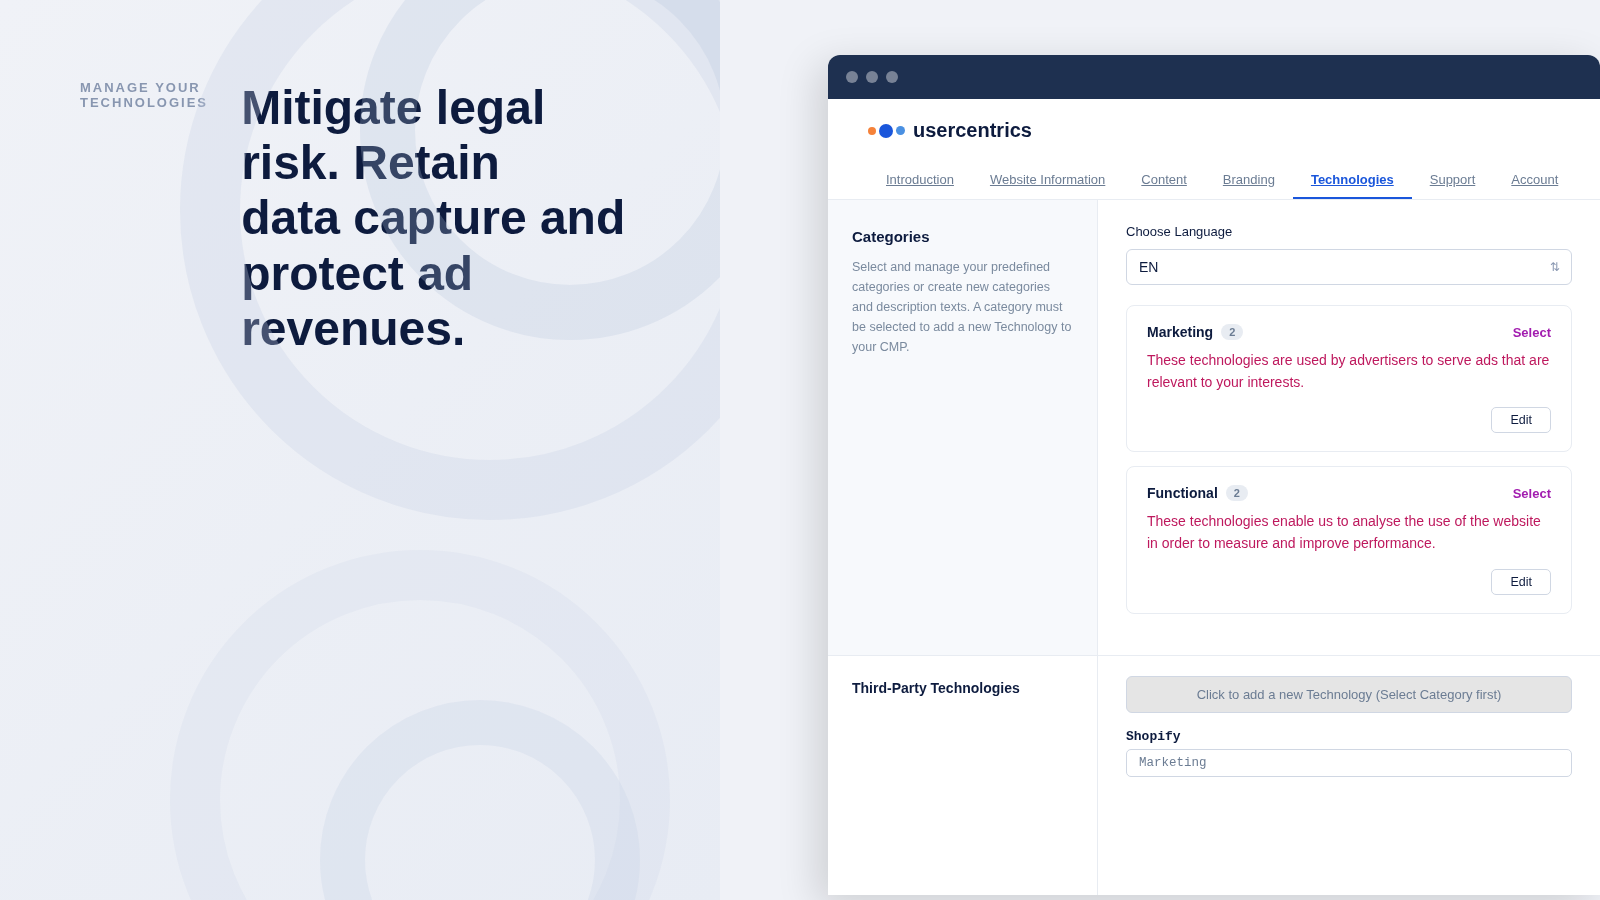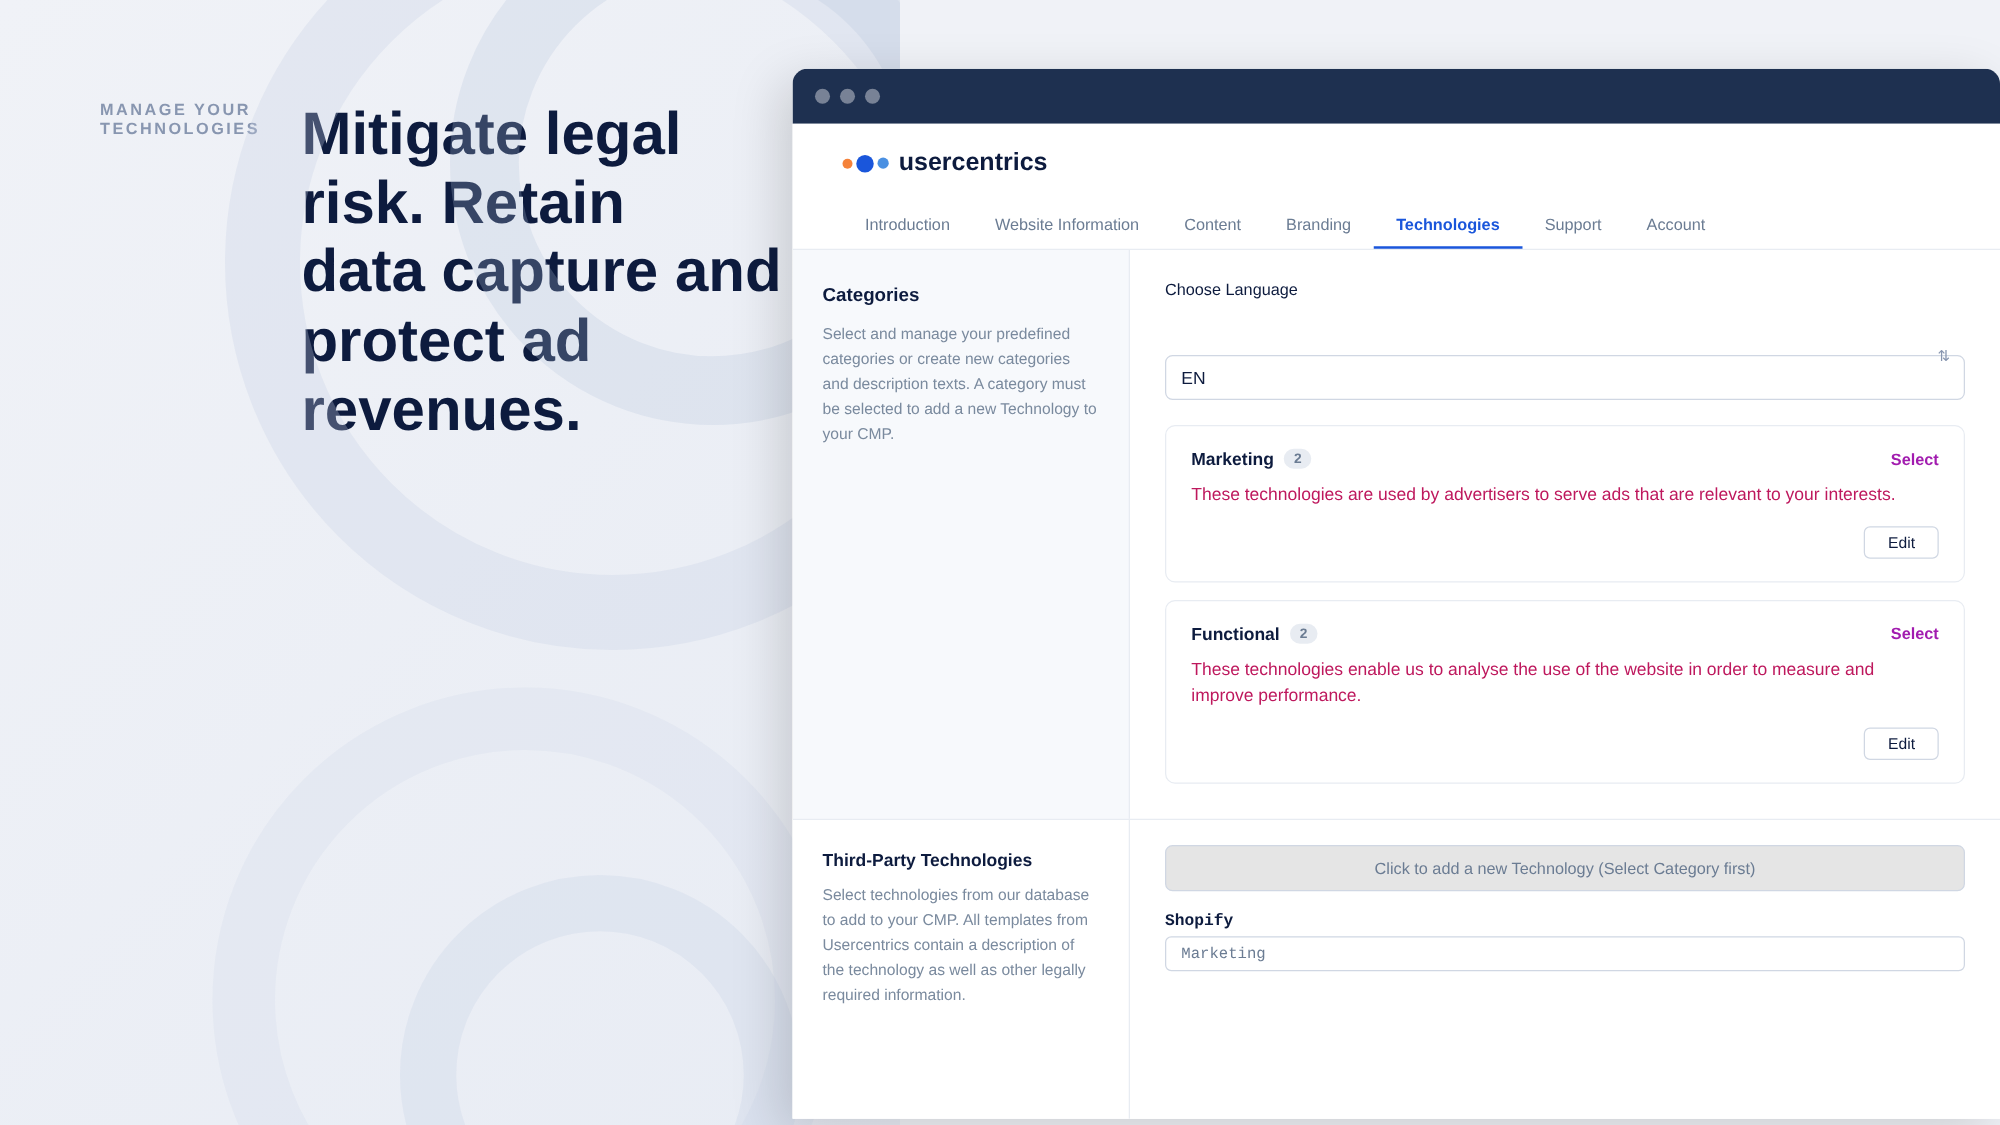--- a/index.html
+++ b/index.html
@@ -63,21 +63,21 @@
       font-weight: 800;
       color: #0d1b3e;
       line-height: 1.15;
     }
 
     
     .browser-window {
       position: absolute;
       right: 0;
       top: 55px;
-      width: 966px;
+      width: 772px;
       height: 840px;
       background: #fff;
       border-radius: 12px 12px 0 0;
       box-shadow: -10px 10px 40px rgba(0,0,0,0.15);
       overflow: hidden;
       display: flex;
       flex-direction: column;
     }
 
     .browser-titlebar {
@@ -162,20 +162,21 @@
     }
 
     .nav-tab {
       padding: 10px 18px;
       font-size: 13px;
       color: #6b7c93;
       cursor: pointer;
       border-bottom: 2px solid transparent;
       transition: all 0.2s;
       white-space: nowrap;
+      text-decoration: underline;
     }
 
     .nav-tab.active {
       color: #1a56db;
       border-bottom: 2px solid #1a56db;
       font-weight: 600;
     }
 
     
     .main-content {
@@ -229,21 +230,20 @@
     .lang-select-wrapper select {
       width: 100%;
       border: 1px solid #d0d7e3;
       border-radius: 6px;
       padding: 9px 12px;
       font-size: 14px;
       color: #0d1b3e;
       background: #fff;
       appearance: none;
       cursor: pointer;
-      margin-top: 35px;
     }
 
     .lang-select-wrapper::after {
       content: '⇅';
       position: absolute;
       right: 12px;
       top: 50%;
       transform: translateY(-50%);
       color: #8896b0;
       pointer-events: none;
@@ -502,21 +502,20 @@
       <button class="edit-btn">Edit</button>
     </div>
   </div>
           </div>
       </div>
     </div>
 
     <div class="bottom-cards">
       <div class="bottom-card-left">
         <div class="bottom-card-title">Third-Party Technologies</div>
-        <div class="bottom-card-desc">Select technologies from our database to add to your CMP. All templates from Usercentrics contain a description of the technology as well as other legally required information.</div>
       </div>
       <div class="bottom-card-right">
         <button class="add-tech-btn">Click to add a new Technology (Select Category first)</button>
         <div id="tech-list">
             <div class="tech-item">
     <div class="tech-item-name">Shopify</div>
     <div class="tech-item-tag">Marketing</div>
   </div>
             <div class="tech-item">
   </div>

